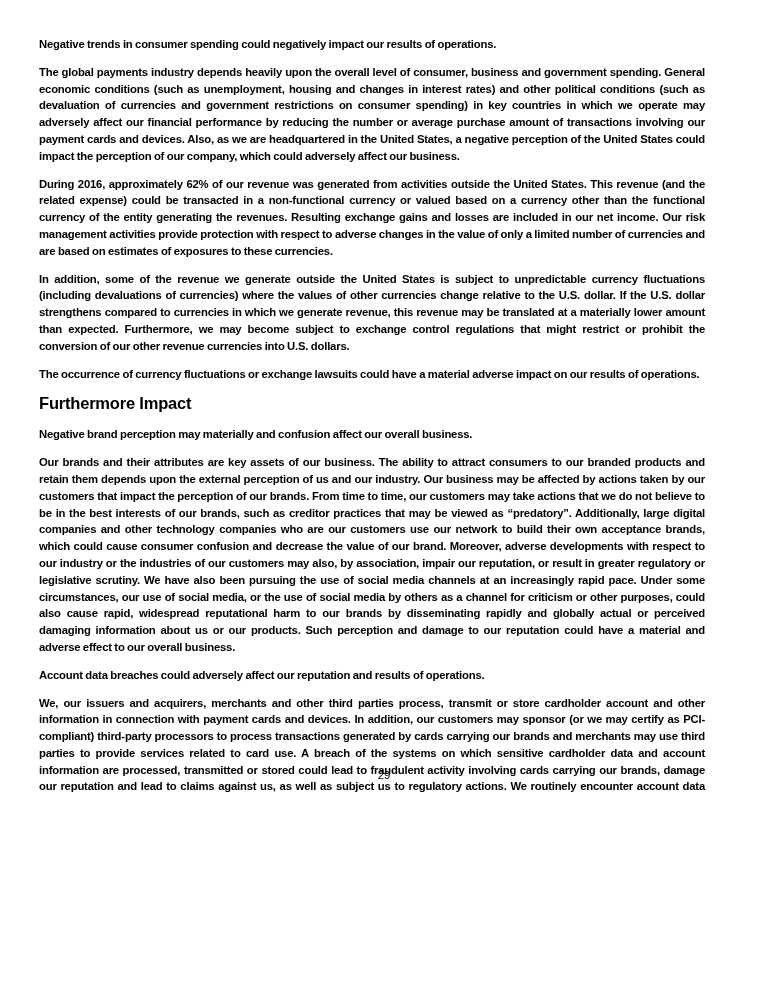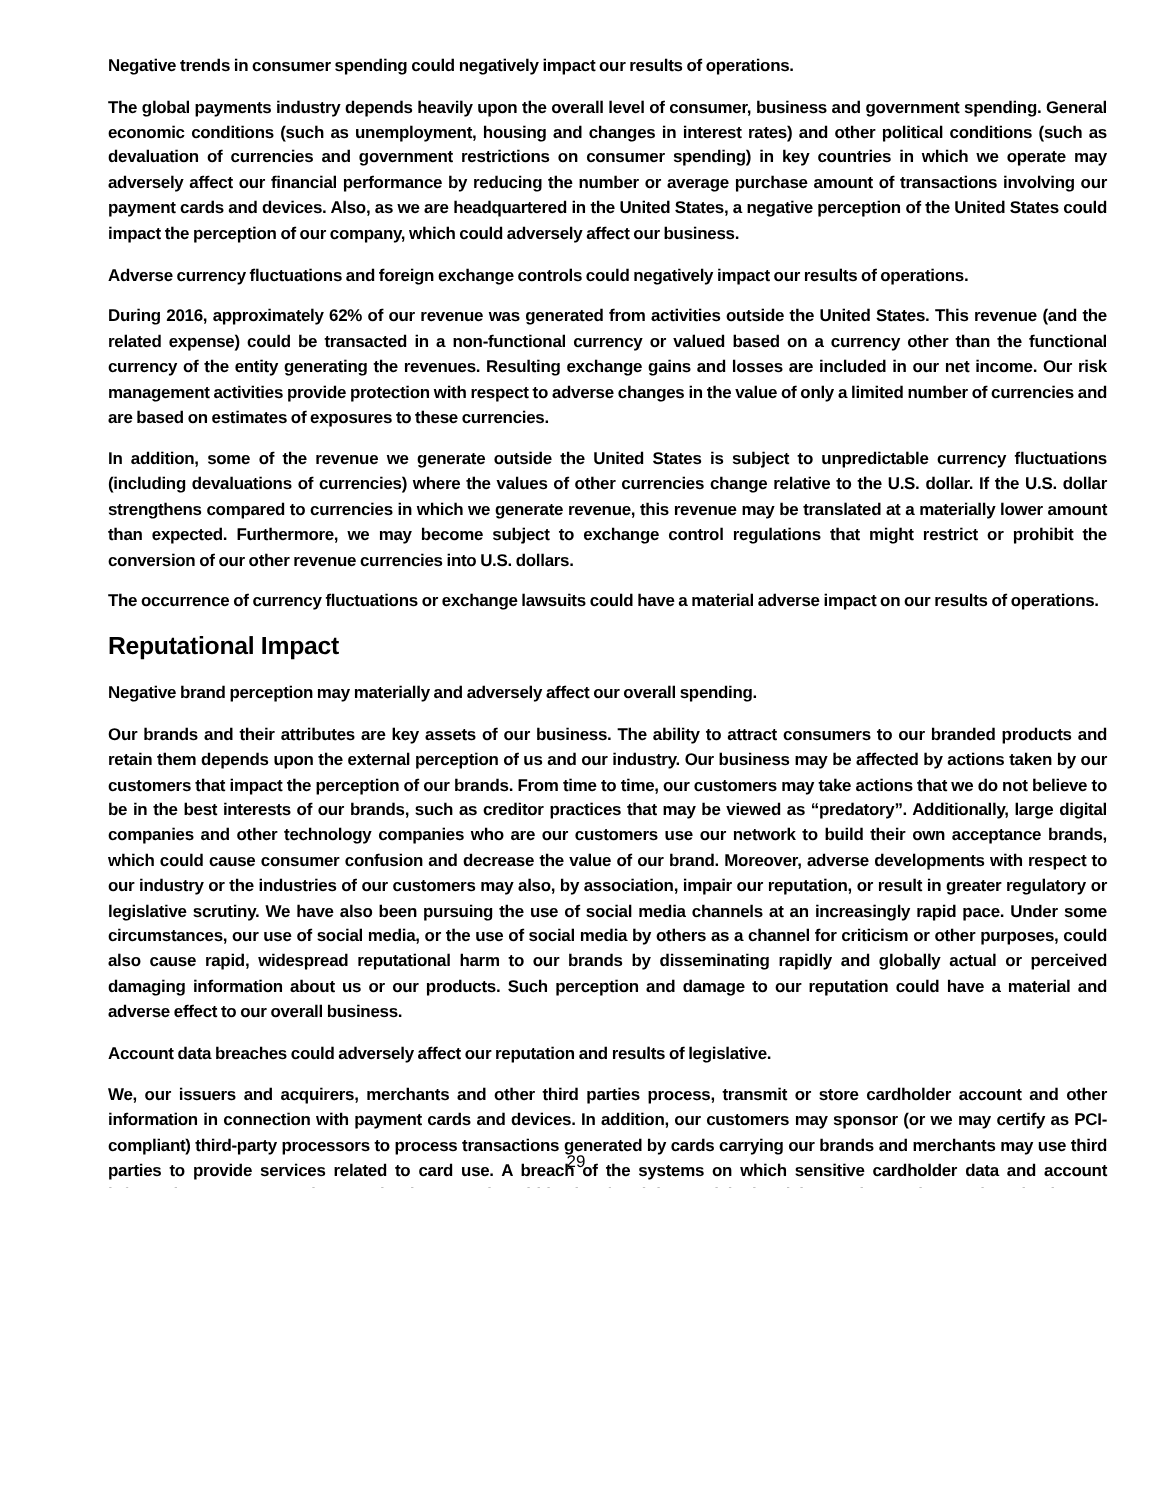--- a/index.html
+++ b/index.html
@@ -8,21 +8,21 @@
     background: #ffffff;
   }
   .page {
     position: relative;
     width: 768px;
     height: 792px;
     background: #ffffff;
     color: #000000;
     font-family: "Liberation Sans", sans-serif;
     box-sizing: border-box;
-    padding: 36px 51px 0 72px;
+    padding: 36px 51px 0 39px;
     overflow: hidden;
   }
   .content {
     width: 666px;
   }
   .risk-heading {
     font-size: 11.3px;
     line-height: 16.8px;
     font-weight: bold;
     letter-spacing: -0.2px;
@@ -61,35 +61,34 @@
 </head>
 <body>
 
 <div class="page">
   <main class="content">
 
     <h3 class="risk-heading">Negative trends in consumer spending could negatively impact our results of operations.</h3>
 
     <p class="body-para">The global payments industry depends heavily upon the overall level of consumer, business and government spending.  General economic conditions (such as unemployment, housing and changes in interest rates) and other political conditions (such as devaluation of currencies and government restrictions on consumer spending) in key countries in which we operate may adversely affect our financial performance by reducing the number or average purchase amount of transactions involving our payment cards and devices.  Also, as we are headquartered in the United States, a negative perception of the United States could impact the perception of our company, which could adversely affect our business.</p>
 
-    <h3 class="risk-heading">Adverse currency fluctuations and foreign exchange controls could negatively impact our results of operations.</h3>
 
     <p class="body-para">During 2016, approximately 62% of our revenue was generated from activities outside the United States.  This revenue (and the related expense) could be transacted in a non-functional currency or valued based on a currency other than the functional currency of the entity generating the revenues.  Resulting exchange gains and losses are included in our net income.  Our risk management activities provide protection with respect to adverse changes in the value of only a limited number of currencies and are based on estimates of exposures to these currencies.</p>
 
     <p class="body-para">In addition, some of the revenue we generate outside the United States is subject to unpredictable currency fluctuations (including devaluations of currencies) where the values of other currencies change relative to the U.S. dollar.  If the U.S. dollar strengthens compared to currencies in which we generate revenue, this revenue may be translated at a materially lower amount than expected.  Furthermore, we may become subject to exchange control regulations that might restrict or prohibit the conversion of our other revenue currencies into U.S. dollars.</p>
 
     <p class="body-para">The occurrence of currency fluctuations or exchange lawsuits could have a material adverse impact on our results of operations.</p>
 
-    <h2 class="section-title">Reputational Impact</h2>
+    <h2 class="section-title">Furthermore Impact</h2>
 
-    <h3 class="risk-heading">Negative brand perception may materially and adversely affect our overall spending.</h3>
+    <h3 class="risk-heading">Negative brand perception may materially and confusion affect our overall business.</h3>
 
     <p class="body-para">Our brands and their attributes are key assets of our business.  The ability to attract consumers to our branded products and retain them depends upon the external perception of us and our industry.  Our business may be affected by actions taken by our customers that impact the perception of our brands.  From time to time, our customers may take actions that we do not believe to be in the best interests of our brands, such as creditor practices that may be viewed as “predatory”.  Additionally, large digital companies and other technology companies who are our customers use our network to build their own acceptance brands, which could cause consumer confusion and decrease the value of our brand.  Moreover, adverse developments with respect to our industry or the industries of our customers may also, by association, impair our reputation, or result in greater regulatory or legislative scrutiny.  We have also been pursuing the use of social media channels at an increasingly rapid pace.  Under some circumstances, our use of social media, or the use of social media by others as a channel for criticism or other purposes, could also cause rapid, widespread reputational harm to our brands by disseminating rapidly and globally actual or perceived damaging information about us or our products.  Such perception and damage to our reputation could have a material and adverse effect to our overall business.</p>
 
-    <h3 class="risk-heading">Account data breaches could adversely affect our reputation and results of legislative.</h3>
+    <h3 class="risk-heading">Account data breaches could adversely affect our reputation and results of operations.</h3>
 
     <p class="body-para">We, our issuers and acquirers, merchants and other third parties process, transmit or store cardholder account and other information in connection with payment cards and devices.  In addition, our customers may sponsor (or we may certify as PCI-compliant) third-party processors to process transactions generated by cards carrying our brands and merchants may use third parties to provide services related to card use.  A breach of the systems on which sensitive cardholder data and account information are processed, transmitted or stored could lead to fraudulent activity involving cards carrying our brands, damage our reputation and lead to claims against us, as well as subject us to regulatory actions.  We routinely encounter account data compromise events, some of which have been high profile, involving merchants and third-party payment processors that process, store or transmit payment card data, which affect millions of Mastercard, Visa, Discover, American Express and other types of cardholders.  These events typically involve external agents hacking the merchants’ or third-party processors’ systems and installing malware to compromise the confidentiality and integrity of those systems.  Further data security breaches may subject us to reputational damage and/or lawsuits involving payment cards carrying our brands.  Damage to our reputation or that of our brands resulting from an account data breach of either our systems or the systems of our customers, merchants and other third parties could decrease the use and acceptance of our cards and other payment devices, as well as the trend toward electronic payments, which in turn could have a material adverse impact on our transaction volumes, results of operations and prospects for future growth, or increase our costs by leading to additional regulatory burdens being imposed upon us.</p>
 
   </main>
 
   <footer class="page-footer">
     <span class="page-number">29</span>
   </footer>
 </div>
 

